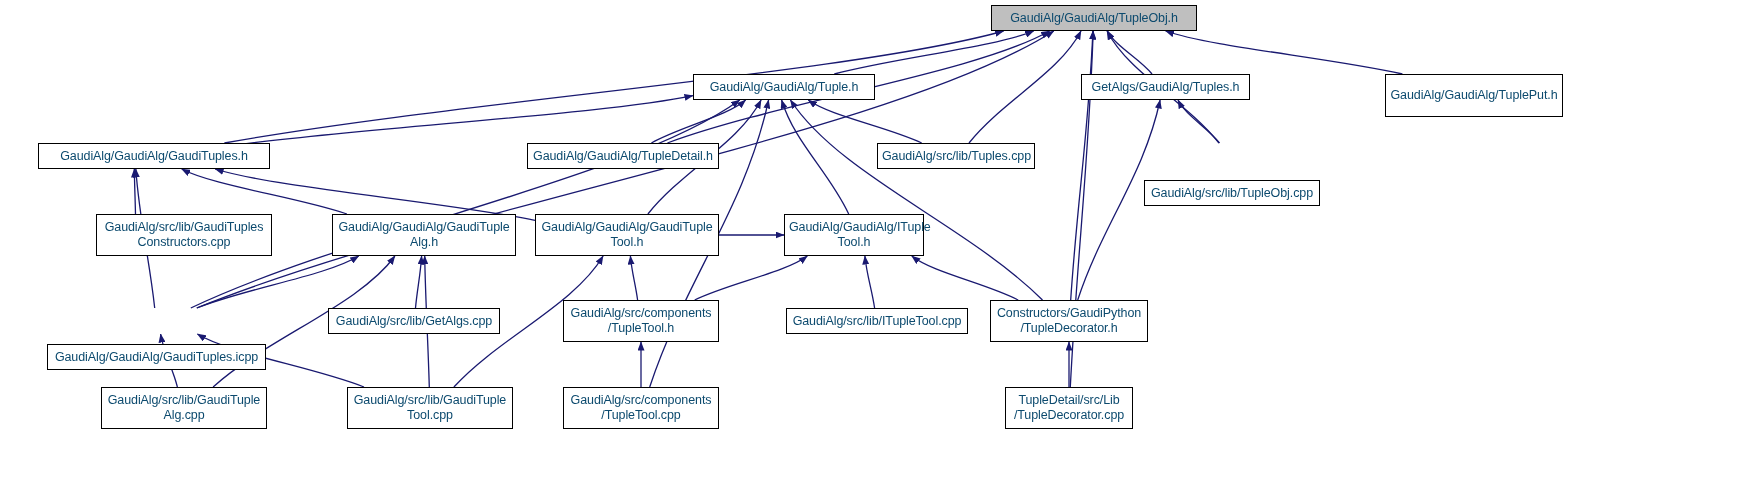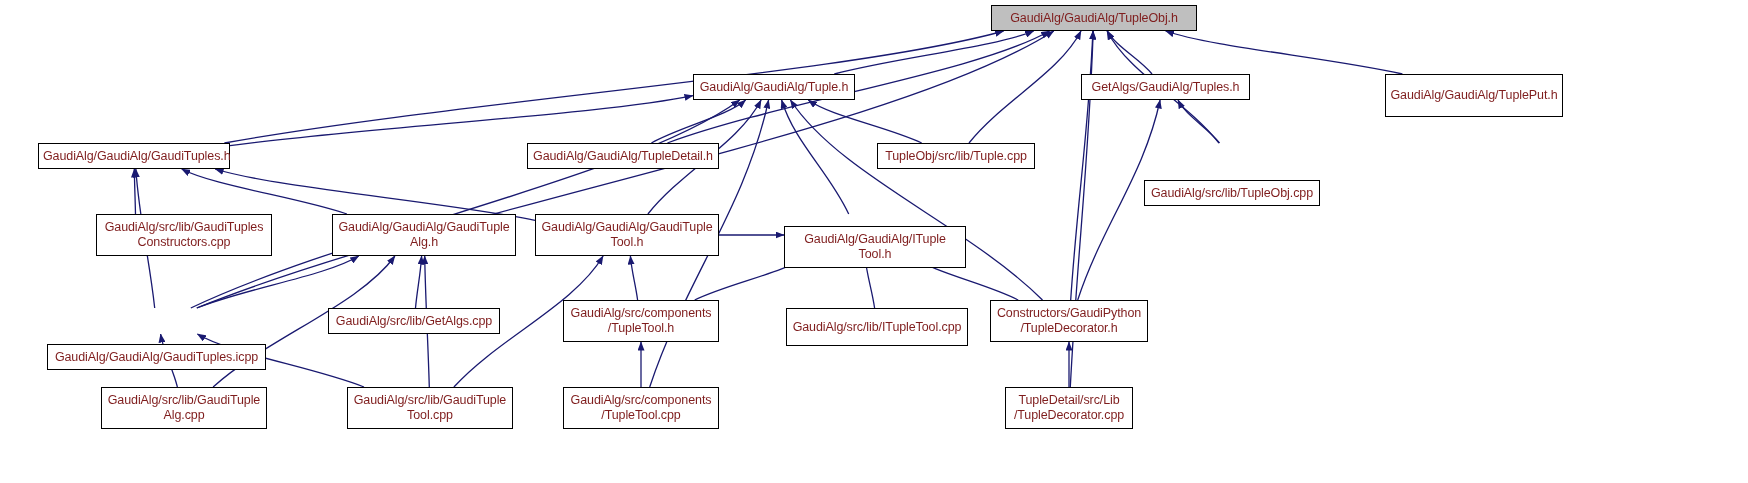--- a/index.html
+++ b/index.html
@@ -21,21 +21,21 @@
     top: 0;
     width: 1748px;
     height: 483px;
     pointer-events: none;
   }
   .node {
     position: absolute;
     box-sizing: border-box;
     border: 1px solid #000000;
     background: #ffffff;
-    color: #7f1d1d;
+    color: #0c4a6e;
     font-size: 12.5px;
     line-height: 15px;
     display: flex;
     align-items: center;
     justify-content: center;
     text-align: center;
     white-space: pre-line;
     letter-spacing: -0.1px;
     z-index: 5;
   }
@@ -96,40 +96,40 @@
         <path d="M 1018.2 300.0 C 986.3 283.5, 932.5 272.5, 911.8 256.0" fill="none" stroke="#191970" stroke-width="1.3" marker-end="url(#arrowhead)"></path>
         <path d="M 694.7 300.0 C 728.5 283.5, 785.3 272.5, 807.3 256.0" fill="none" stroke="#191970" stroke-width="1.3" marker-end="url(#arrowhead)"></path>
         <path d="M 641.0 387.0 C 641.0 370.1, 641.0 358.9, 641.0 342.0" fill="none" stroke="#191970" stroke-width="1.3" marker-end="url(#arrowhead)"></path>
         <path d="M 1069.0 387.0 C 1069.0 370.1, 1069.0 358.9, 1069.0 342.0" fill="none" stroke="#191970" stroke-width="1.3" marker-end="url(#arrowhead)"></path>
         <path d="M 177.4 387.0 C 172.3 367.1, 163.9 353.9, 160.6 334.0" fill="none" stroke="#191970" stroke-width="1.3" marker-end="url(#arrowhead)"></path>
         <path d="M 364.0 387.0 C 314.0 367.1, 229.9 353.9, 197.4 334.0" fill="none" stroke="#191970" stroke-width="1.3" marker-end="url(#arrowhead)"></path>
       </g>
   </svg>
   <div id="nodes">
       <div class="node root" style="left: 991px; top: 5px; width: 206px; height: 26px;"><span class="node-label">GaudiAlg/GaudiAlg/TupleObj.h</span></div>
-      <div class="node" style="left: 693px; top: 74px; width: 162px; height: 26px;"><span class="node-label">GaudiAlg/GaudiAlg/Tuple.h</span></div>
+      <div class="node" style="left: 693px; top: 74px; width: 182px; height: 26px;"><span class="node-label">GaudiAlg/GaudiAlg/Tuple.h</span></div>
       <div class="node" style="left: 1081px; top: 74px; width: 169px; height: 26px;"><span class="node-label">GetAlgs/GaudiAlg/Tuples.h</span></div>
       <div class="node" style="left: 1385px; top: 74px; width: 178px; height: 43px;"><span class="node-label">GaudiAlg/GaudiAlg/TuplePut.h</span></div>
-      <div class="node" style="left: 38px; top: 143px; width: 192px; height: 26px; justify-content: center;"><span class="node-label">GaudiAlg/GaudiAlg/GaudiTuples.h</span></div>
+      <div class="node" style="left: 38px; top: 143px; width: 232px; height: 26px; justify-content: center;"><span class="node-label">GaudiAlg/GaudiAlg/GaudiTuples.h</span></div>
       <div class="node" style="left: 527px; top: 143px; width: 192px; height: 26px;"><span class="node-label">GaudiAlg/GaudiAlg/TupleDetail.h</span></div>
-      <div class="node" style="left: 877px; top: 143px; width: 158px; height: 26px;"><span class="node-label">TupleObj/src/lib/Tuple.cpp</span></div>
+      <div class="node" style="left: 877px; top: 143px; width: 158px; height: 26px;"><span class="node-label">GaudiAlg/src/lib/Tuples.cpp</span></div>
       <div class="node" style="left: 1144px; top: 143px; width: 176px; height: 26px; margin-top: 37px;"><span class="node-label">GaudiAlg/src/lib/TupleObj.cpp</span></div>
       <div class="node" style="left: 48px; top: 214px; width: 176px; height: 42px; margin-left: 48px;"><span class="node-label">GaudiAlg/src/lib/GaudiTuples
 Constructors.cpp</span></div>
       <div class="node" style="left: 332px; top: 214px; width: 184px; height: 42px;"><span class="node-label">GaudiAlg/GaudiAlg/GaudiTuple
 Alg.h</span></div>
       <div class="node" style="left: 535px; top: 214px; width: 184px; height: 42px;"><span class="node-label">GaudiAlg/GaudiAlg/GaudiTuple
 Tool.h</span></div>
-      <div class="node" style="left: 784px; top: 214px; width: 182px; height: 42px; margin-top: 12px;"><span class="node-label">GaudiAlg/GaudiAlg/ITuple
+      <div class="node" style="left: 784px; top: 214px; width: 140px; height: 42px;"><span class="node-label">GaudiAlg/GaudiAlg/ITuple
 Tool.h</span></div>
       <div class="node" style="left: 47px; top: 308px; width: 219px; height: 26px; margin-top: 36px;"><span class="node-label">GaudiAlg/GaudiAlg/GaudiTuples.icpp</span></div>
       <div class="node" style="left: 328px; top: 308px; width: 172px; height: 26px;"><span class="node-label">GaudiAlg/src/lib/GetAlgs.cpp</span></div>
       <div class="node" style="left: 563px; top: 300px; width: 156px; height: 42px;"><span class="node-label">GaudiAlg/src/components
 /TupleTool.h</span></div>
-      <div class="node" style="left: 786px; top: 308px; width: 182px; height: 38px;"><span class="node-label">GaudiAlg/src/lib/ITupleTool.cpp</span></div>
+      <div class="node" style="left: 786px; top: 308px; width: 182px; height: 26px;"><span class="node-label">GaudiAlg/src/lib/ITupleTool.cpp</span></div>
       <div class="node" style="left: 990px; top: 300px; width: 158px; height: 42px;"><span class="node-label">Constructors/GaudiPython
 /TupleDecorator.h</span></div>
       <div class="node" style="left: 101px; top: 387px; width: 166px; height: 42px;"><span class="node-label">GaudiAlg/src/lib/GaudiTuple
 Alg.cpp</span></div>
       <div class="node" style="left: 347px; top: 387px; width: 166px; height: 42px;"><span class="node-label">GaudiAlg/src/lib/GaudiTuple
 Tool.cpp</span></div>
       <div class="node" style="left: 563px; top: 387px; width: 156px; height: 42px;"><span class="node-label">GaudiAlg/src/components
 /TupleTool.cpp</span></div>
       <div class="node" style="left: 1005px; top: 387px; width: 128px; height: 42px;"><span class="node-label">TupleDetail/src/Lib
 /TupleDecorator.cpp</span></div>

